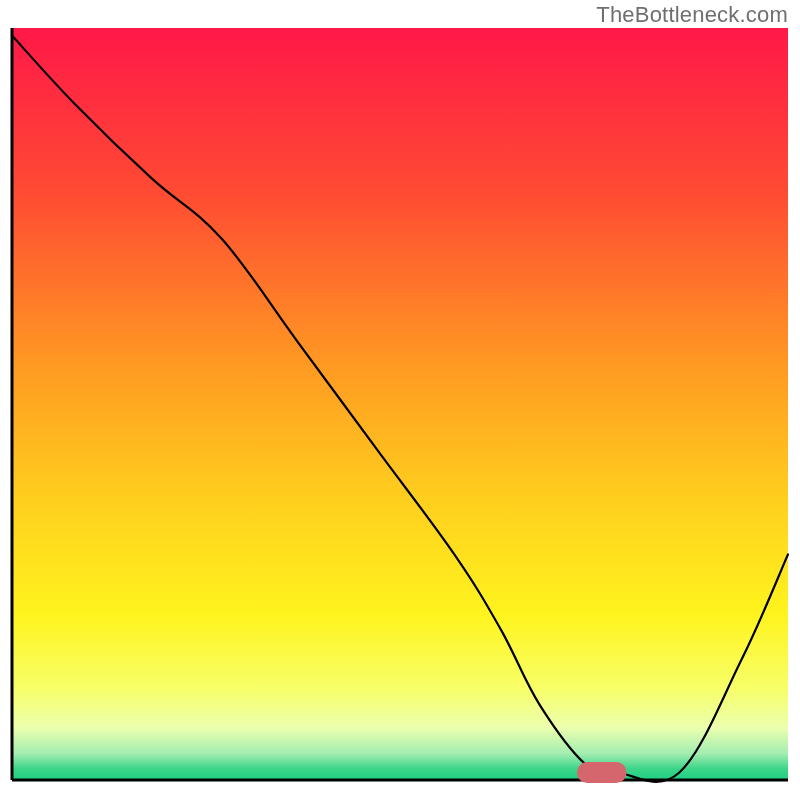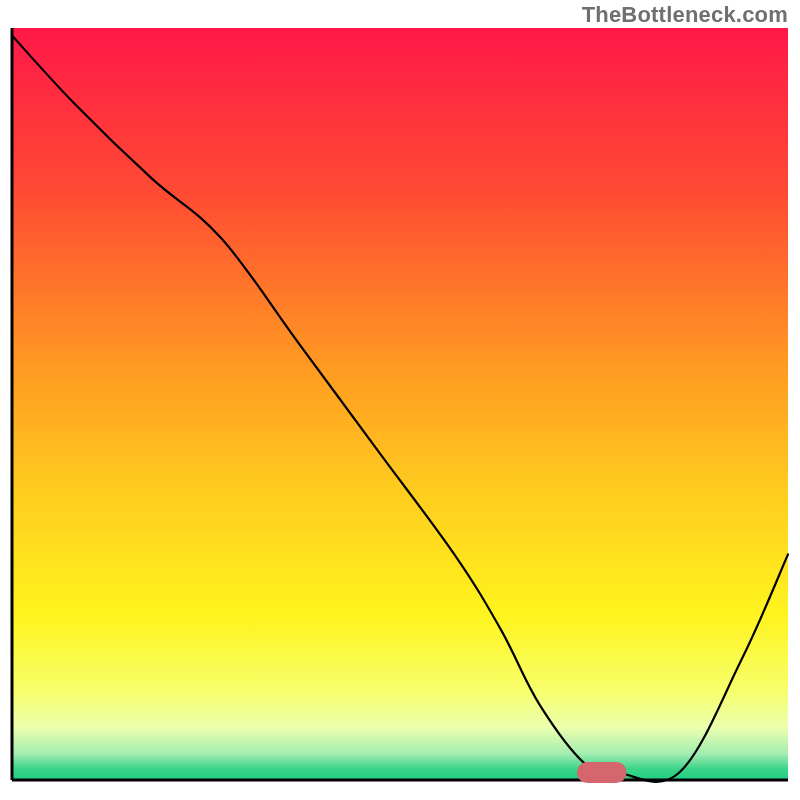--- a/index.html
+++ b/index.html
@@ -22,21 +22,21 @@
     left: 0;
     width: 800px;
     height: 800px;
     display: block;
   }
   .watermark {
     position: absolute;
     top: 2px;
     right: 12px;
     font-size: 22px;
-    font-weight: 700;
+    font-weight: 400;
     color: #6f6f6f;
     letter-spacing: 0.2px;
     user-select: none;
   }
 </style>
 </head>
 <body>
 
 <div class="chart-wrap">
 

